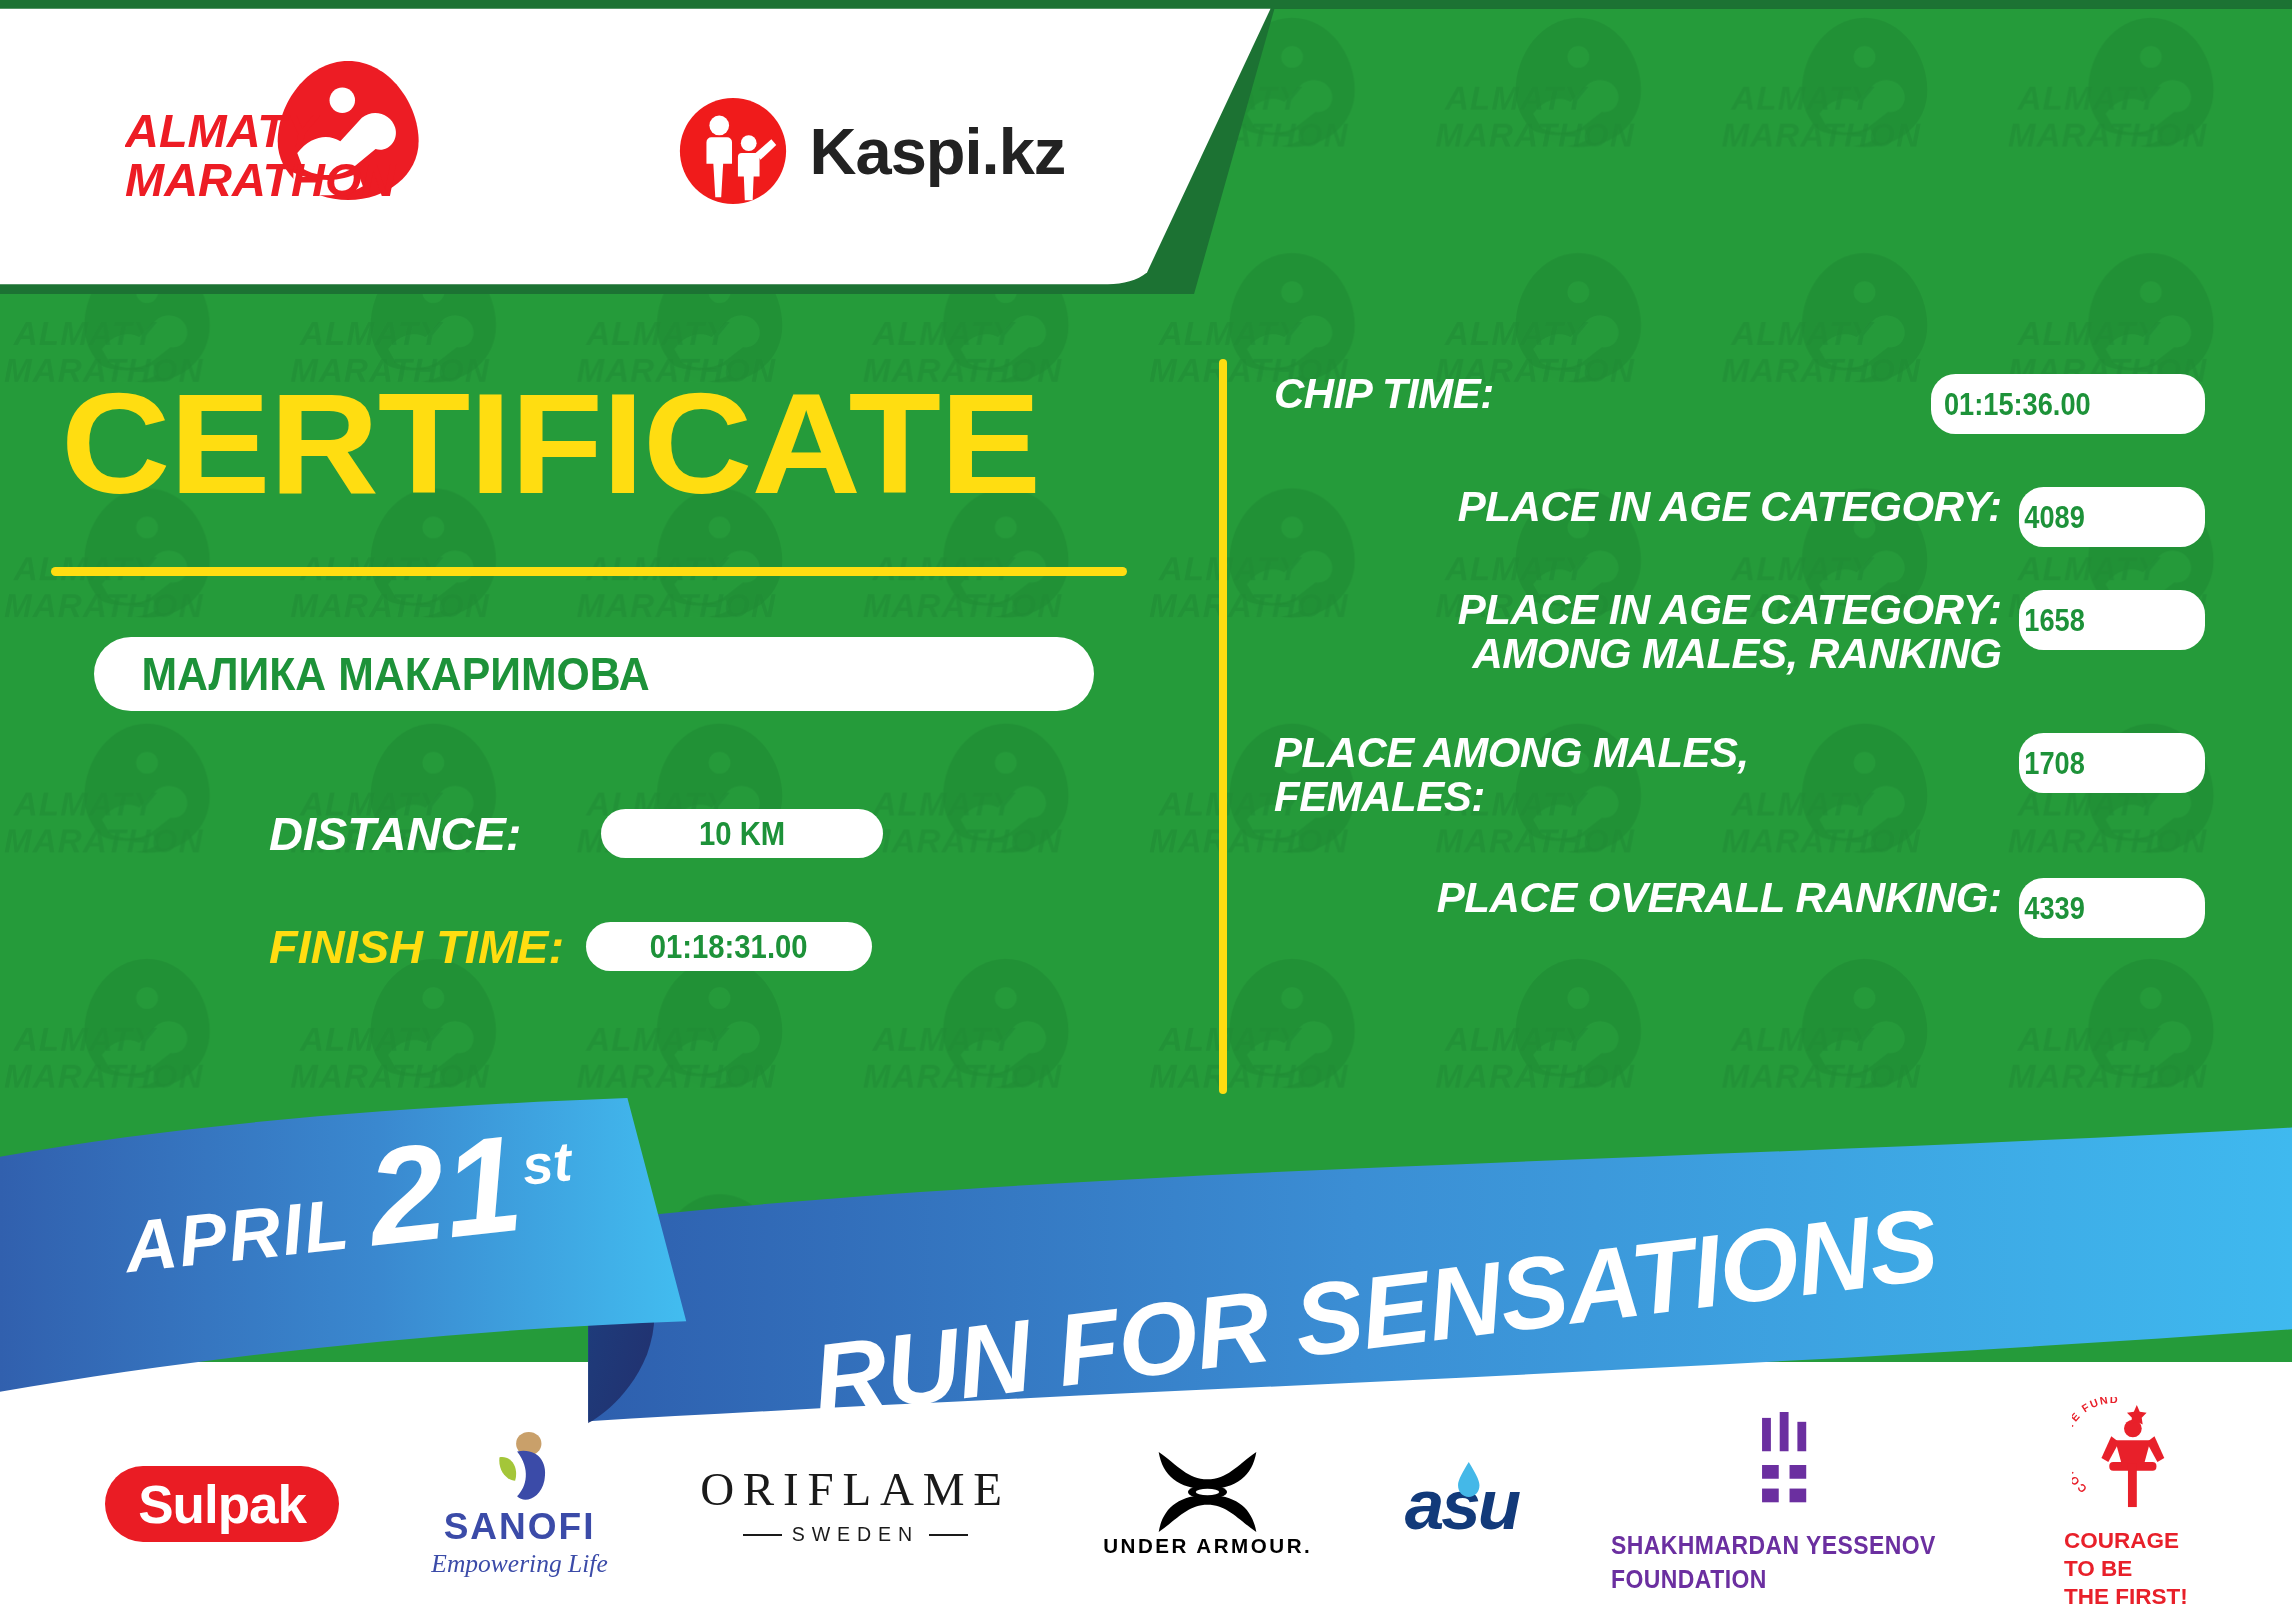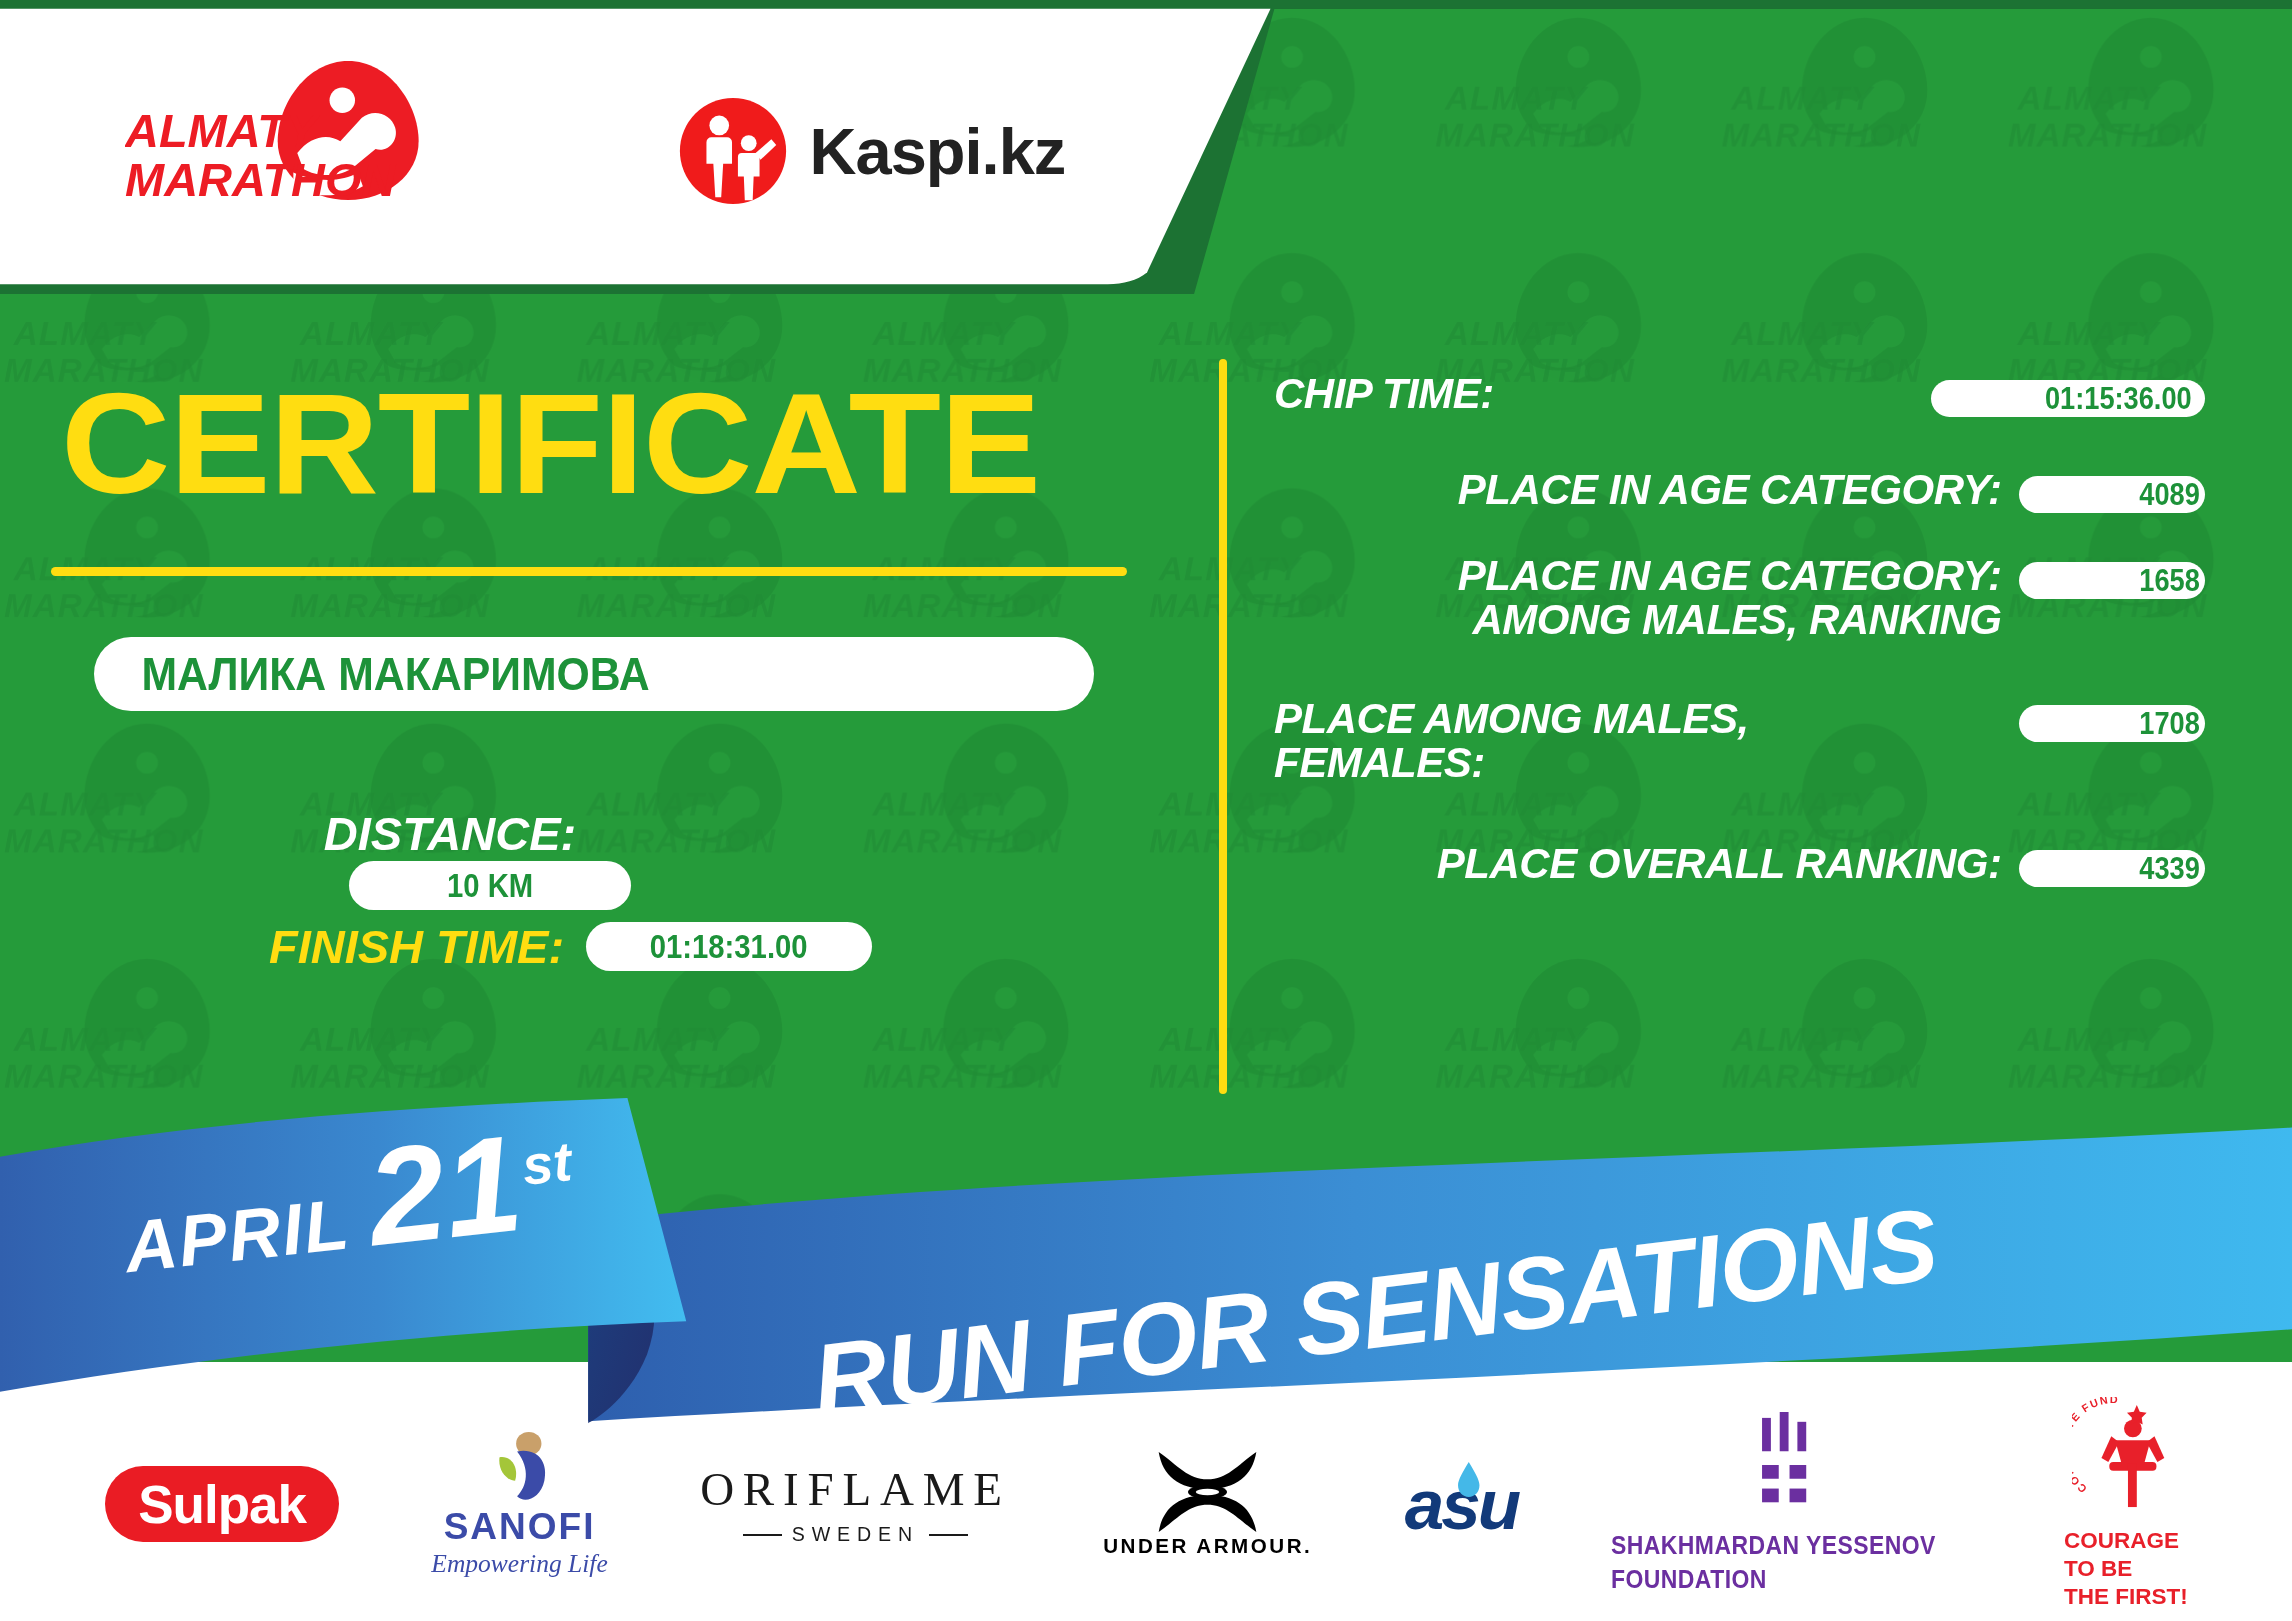--- a/index.html
+++ b/index.html
@@ -51,21 +51,21 @@
 
   .lrow{position:absolute;z-index:10;display:flex;align-items:center;}
   .lrow .lbl{font-size:47px;font-weight:bold;font-style:italic;letter-spacing:0px;}
   .lrow .val-pill{
     background:#fff;border-radius:25.5px;height:49px;display:flex;align-items:center;justify-content:center;
   }
   .lrow .val-pill span{
     font-size:34px;font-weight:bold;color:#1d9239;font-family:"Liberation Sans",sans-serif;
     transform:scaleX(.86);transform-origin:center;white-space:nowrap;
   }
-  #row-distance{left:269px;top:806px;flex-direction:column;}
+  #row-distance{left:269px;top:806px;}
   #row-distance .lbl{color:#fff;}
   #row-distance .val-pill{width:282px;margin-left:80px;}
   #row-finish{left:269px;top:919px;}
   #row-finish .lbl{color:#ffdd11;}
   #row-finish .val-pill{width:286px;margin-left:21.6px;}
 
   
   .divider{
     position:absolute;left:1219px;top:359px;width:7.8px;height:735px;background:#ffdd11;
     border-radius:3.9px;z-index:10;
@@ -75,22 +75,22 @@
   .stats{position:absolute;left:1274px;top:372px;width:931px;z-index:10;}
   .srow{
     display:flex;align-items:flex-start;justify-content:flex-end;margin-bottom:41px;position:relative;
   }
   .srow .slbl{
     font-size:42px;font-weight:bold;font-style:italic;color:#fff;line-height:1.05;
     letter-spacing:-0.5px;text-align:left;flex:1;padding-right:17.6px;
     font-family:"Liberation Sans",sans-serif;
   }
   .srow .spill{
-    flex:none;background:#fff;border-radius:24.5px;height:37px;min-width:186px;
-    display:flex;align-items:center;justify-content:flex-end;margin-top:8px;
+    flex:none;background:#fff;border-radius:24.5px;height:60px;min-width:186px;
+    display:flex;align-items:center;justify-content:flex-start;margin-top:2px;
   }
   .srow .spill span{
     font-size:32px;font-weight:bold;color:#1d9239;font-family:"Liberation Sans",sans-serif;
     transform:scaleX(.85);transform-origin:center;white-space:nowrap;
   }
   #srow-chip{margin-bottom:51px;}
   #srow-chip .spill{min-width:274px;}
   #srow-chip .slbl{text-align:left;}
   #srow-agecat .slbl,#srow-agecat2 .slbl,#srow-males .slbl,#srow-overall .slbl{text-align:right;}
   #srow-agecat2{margin-bottom:55px;}

